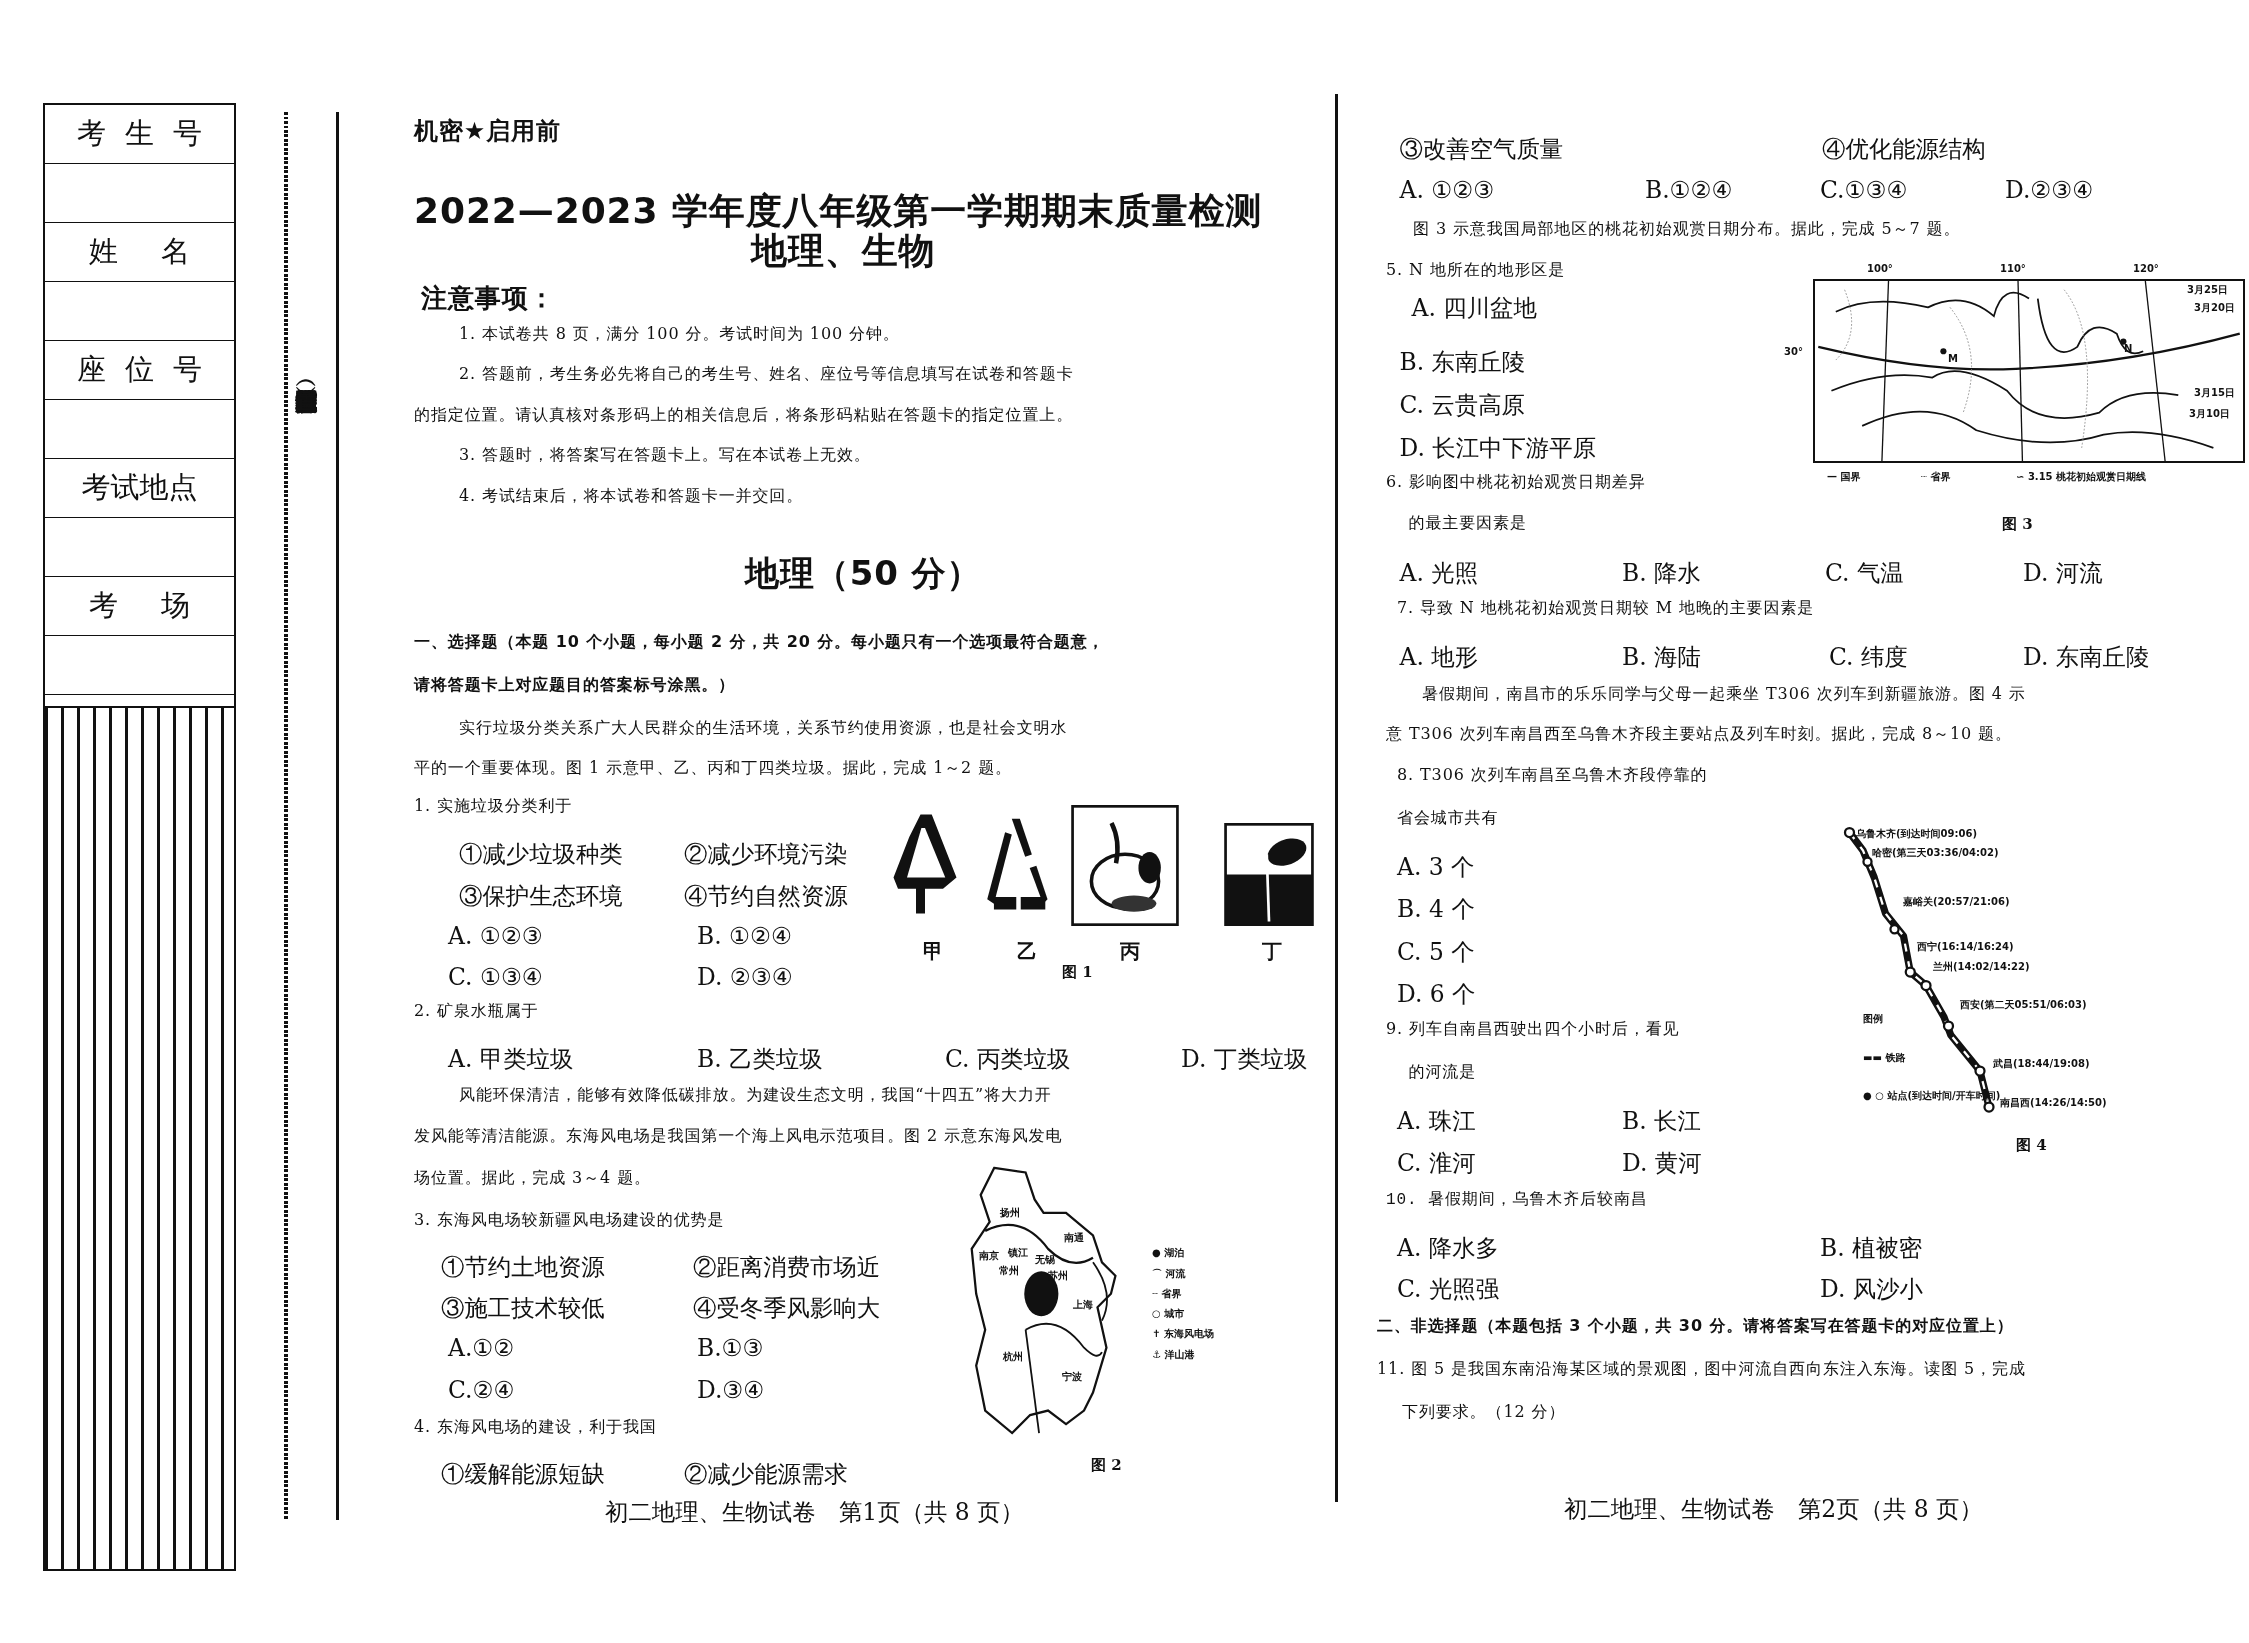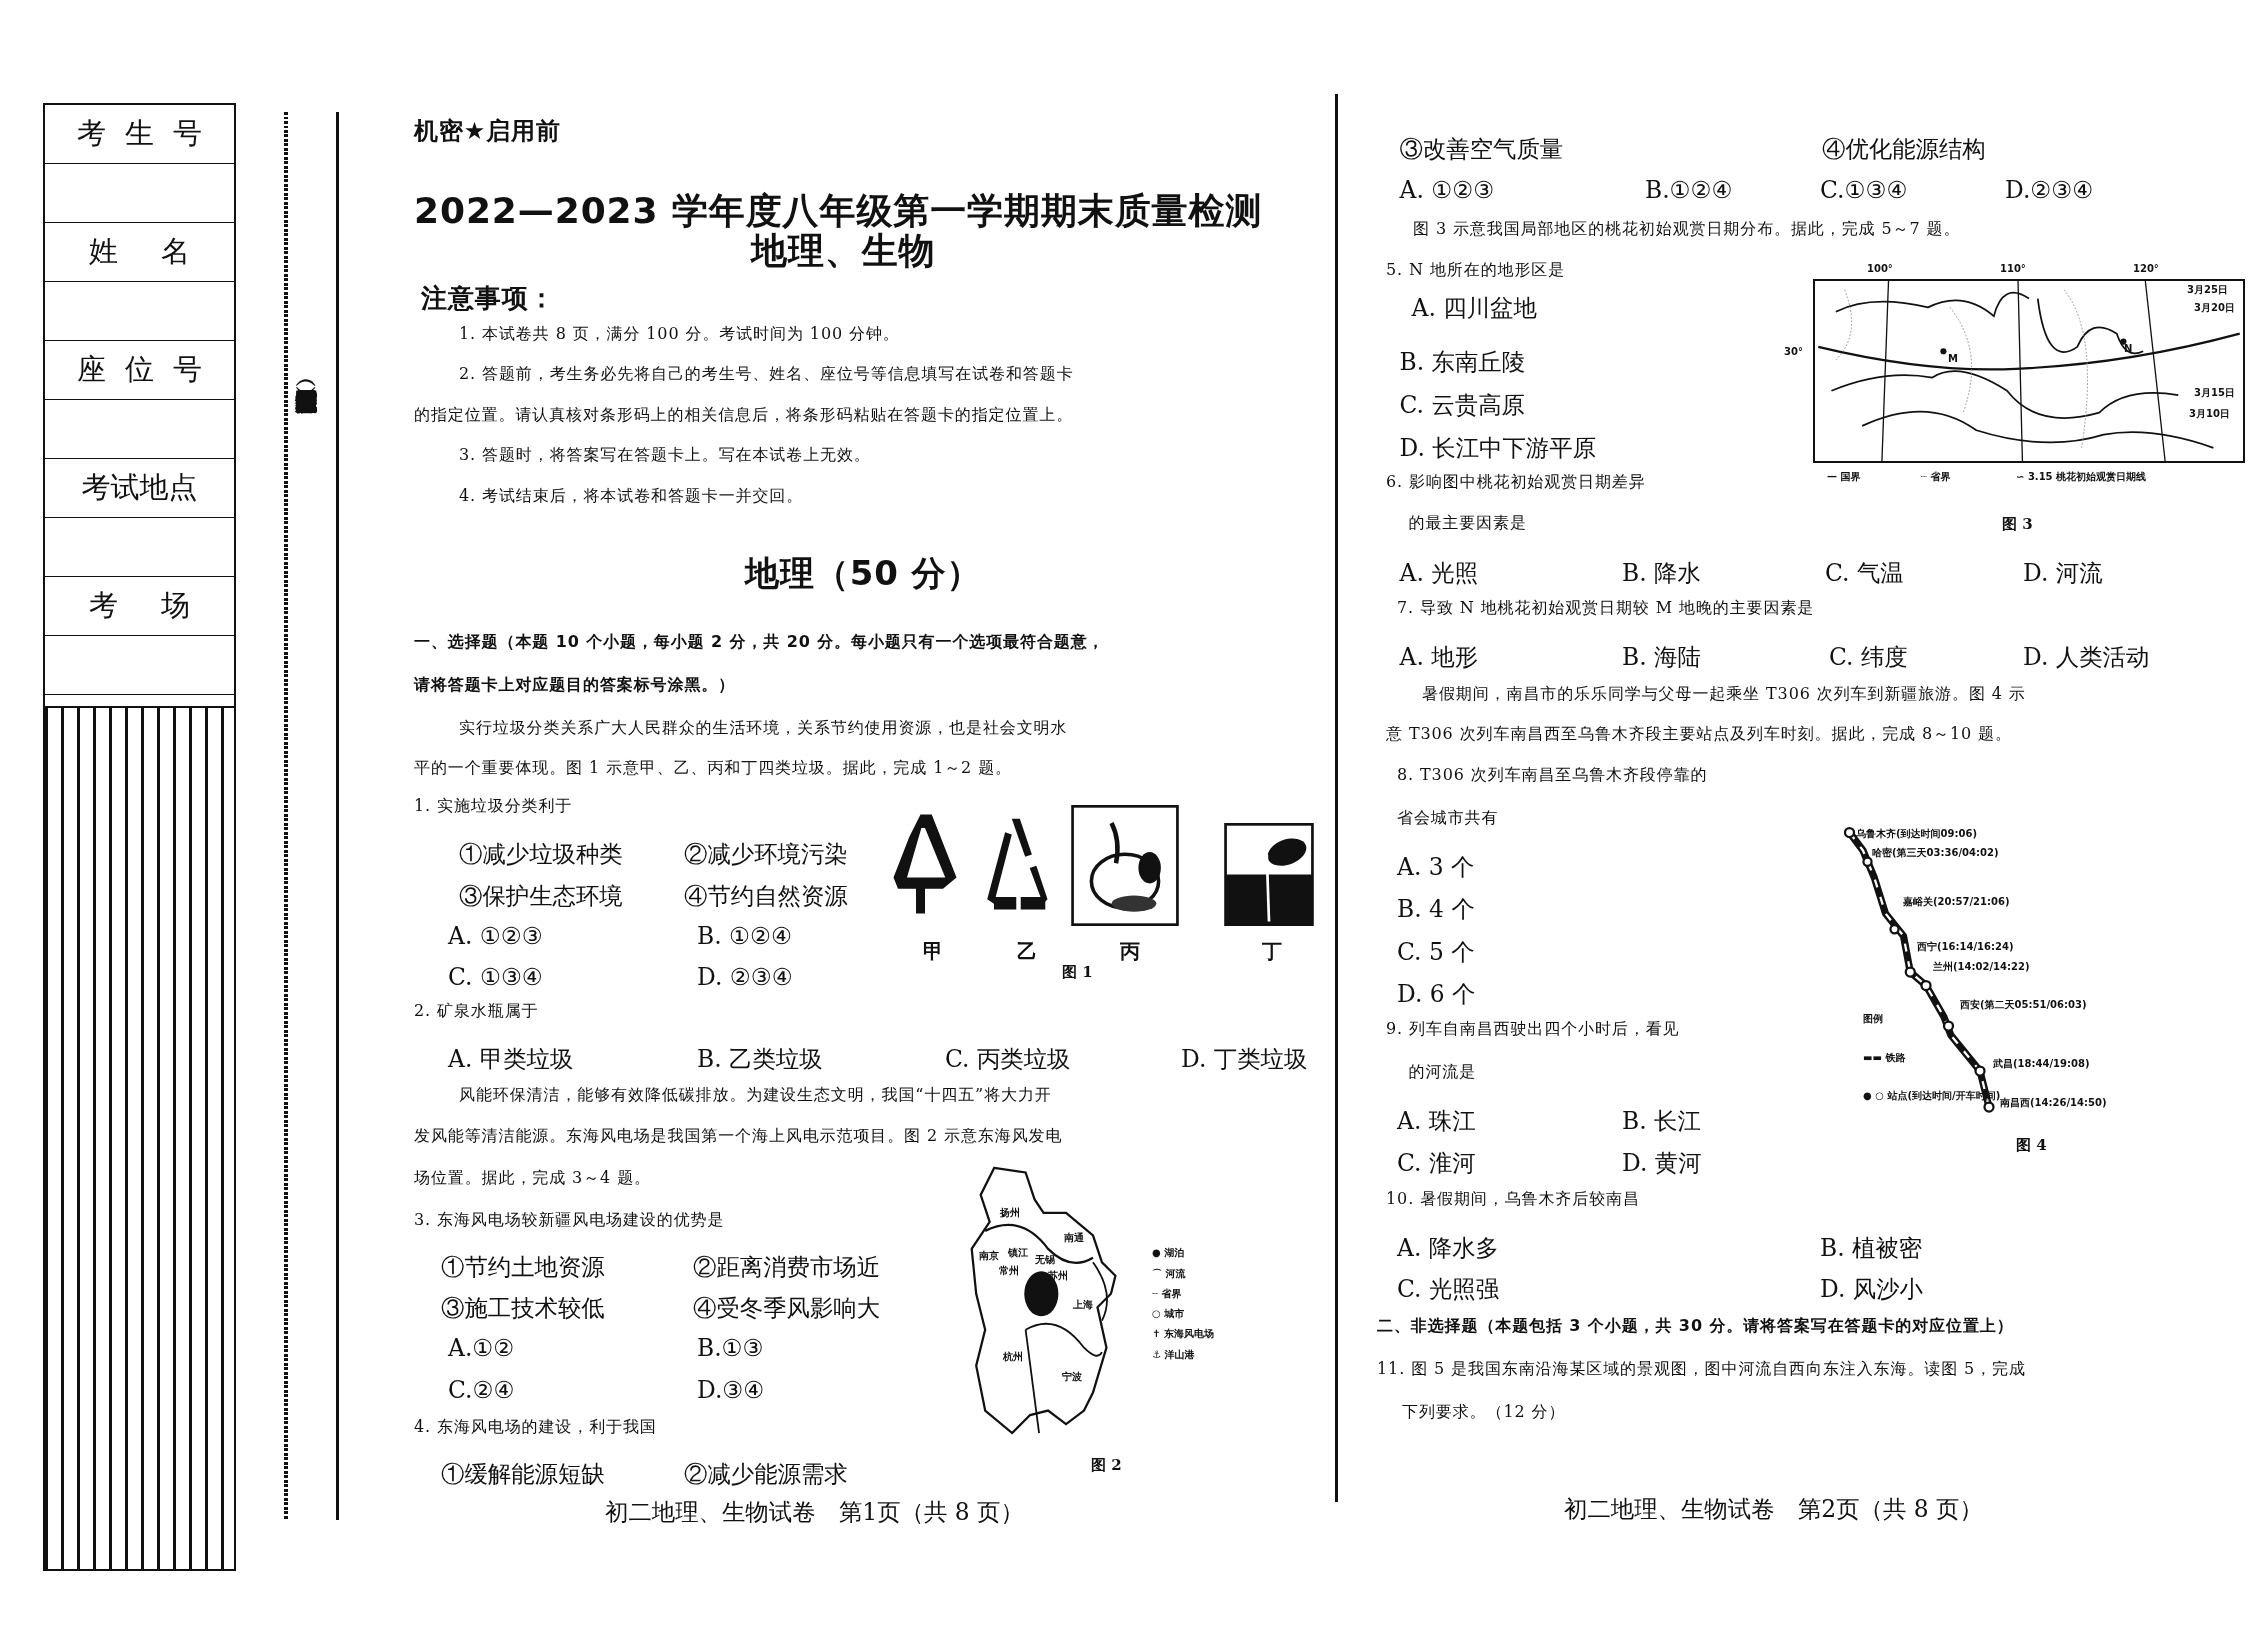--- a/index.html
+++ b/index.html
@@ -246,21 +246,21 @@
   <div class="line" style="left:31.5px;top:513px;">的最主要因素是</div>
   <div class="opt" style="left:22.5px;top:557px;">A. 光照</div>
   <div class="opt" style="left:245px;top:557px;">B. 降水</div>
   <div class="opt" style="left:448px;top:557px;">C. 气温</div>
   <div class="opt" style="left:646px;top:557px;">D. 河流</div>
 
   <div class="line" style="left:20px;top:598px;">7. 导致 N 地桃花初始观赏日期较 M 地晚的主要因素是</div>
   <div class="opt" style="left:22.5px;top:641px;">A. 地形</div>
   <div class="opt" style="left:245px;top:641px;">B. 海陆</div>
   <div class="opt" style="left:452px;top:641px;">C. 纬度</div>
-  <div class="opt" style="left:646px;top:641px;">D. 人类活动</div>
+  <div class="opt" style="left:646px;top:641px;">D. 东南丘陵</div>
 
   <div class="line" style="left:45px;top:684px;">暑假期间，南昌市的乐乐同学与父母一起乘坐 T306 次列车到新疆旅游。图 4 示</div>
   <div class="line" style="left:9px;top:724px;">意 T306 次列车南昌西至乌鲁木齐段主要站点及列车时刻。据此，完成 8～10 题。</div>
 
   <div class="line" style="left:20px;top:765px;">8. T306 次列车南昌至乌鲁木齐段停靠的</div>
   <div class="line" style="left:20px;top:808px;">省会城市共有</div>
   <div class="opt" style="left:20px;top:851px;">A. 3 个</div>
   <div class="opt" style="left:20px;top:893px;">B. 4 个</div>
   <div class="opt" style="left:20px;top:936px;">C. 5 个</div>
   <div class="opt" style="left:20px;top:978px;">D. 6 个</div>
@@ -294,21 +294,21 @@
     <div class="fig-label" style="left:639px;top:1136px;">图 4</div>
   </div>
 
   <div class="line" style="left:9px;top:1019px;">9. 列车自南昌西驶出四个小时后，看见</div>
   <div class="line" style="left:31.5px;top:1062px;">的河流是</div>
   <div class="opt" style="left:20px;top:1105px;">A. 珠江</div>
   <div class="opt" style="left:245px;top:1105px;">B. 长江</div>
   <div class="opt" style="left:20px;top:1147px;">C. 淮河</div>
   <div class="opt" style="left:245px;top:1147px;text-align:right;">D. 黄河</div>
 
-  <div class="line" style="left:9px;top:1189px;">10. 暑假期间，乌鲁木齐后较南昌</div>
+  <div class="line" style="left:9px;top:1189px;font-family:Liberation Mono, monospace;">10. 暑假期间，乌鲁木齐后较南昌</div>
   <div class="opt" style="left:20px;top:1232px;">A. 降水多</div>
   <div class="opt" style="left:443px;top:1232px;">B. 植被密</div>
   <div class="opt" style="left:20px;top:1273px;">C. 光照强</div>
   <div class="opt" style="left:443px;top:1273px;">D. 风沙小</div>
 
   <div class="line bold" style="left:0;top:1316px;">二、非选择题（本题包括 3 个小题，共 30 分。请将答案写在答题卡的对应位置上）</div>
   <div class="line" style="left:0;top:1359px;">11. 图 5 是我国东南沿海某区域的景观图，图中河流自西向东注入东海。读图 5，完成</div>
   <div class="line" style="left:25px;top:1402px;">下列要求。（12 分）</div>
 
   <div class="footer" style="left:187px;top:1493px;">初二地理、生物试卷　第2页（共 8 页）</div>

